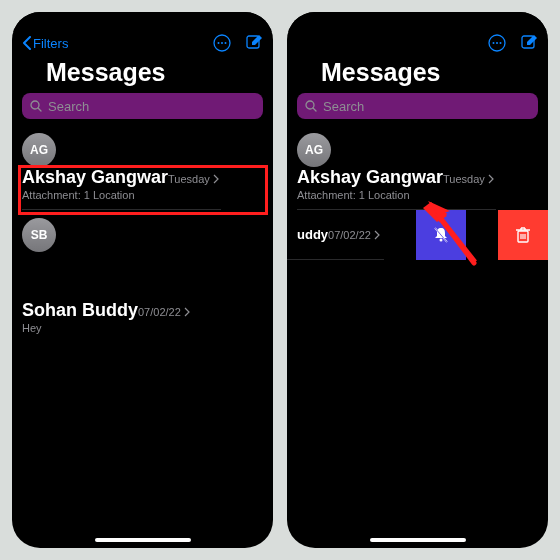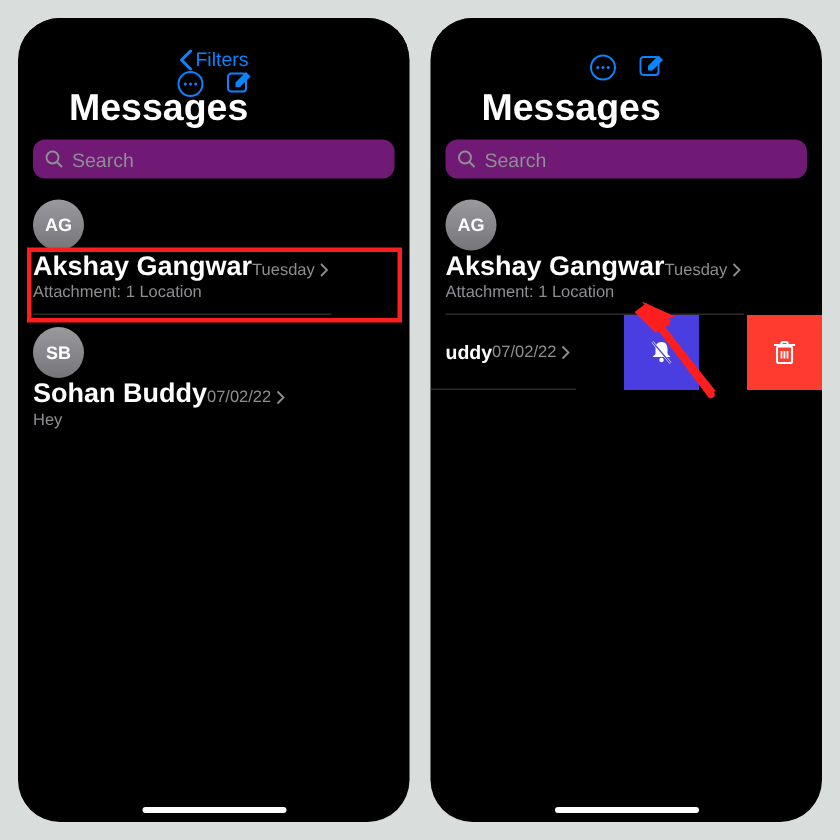--- a/index.html
+++ b/index.html
@@ -24,21 +24,20 @@
   .status-bar {
     height: 20px;
     background: #000;
   }
   .nav-bar {
     display: flex;
     align-items: center;
     justify-content: space-between;
     padding: 0 10px;
     height: 22px;
-    flex-direction: column;
   }
   .nav-left {
     display: flex;
     align-items: center;
     gap: 2px;
     color: #0a84ff;
     font-size: 13px;
   }
   .nav-right {
     display: flex;
@@ -86,21 +85,21 @@
     margin-right: 10px;
   }
   .convo-body {
     flex: 1;
     min-width: 0;
     border-bottom: 0.5px solid #2a2a2c;
     padding-bottom: 8px;
     margin-bottom: -8px;
     padding-right: 2px;
   }
-  .convo:last-child .convo-body { border-bottom: none; }
+  .convo:last-child .convo-body { border-bottom: none; margin-top: 48px; }
   .convo-top {
     display: flex;
     align-items: baseline;
     justify-content: space-between;
   }
   .convo-name {
     font-size: 18px;
     font-weight: 600;
     white-space: nowrap;
     overflow: hidden;

